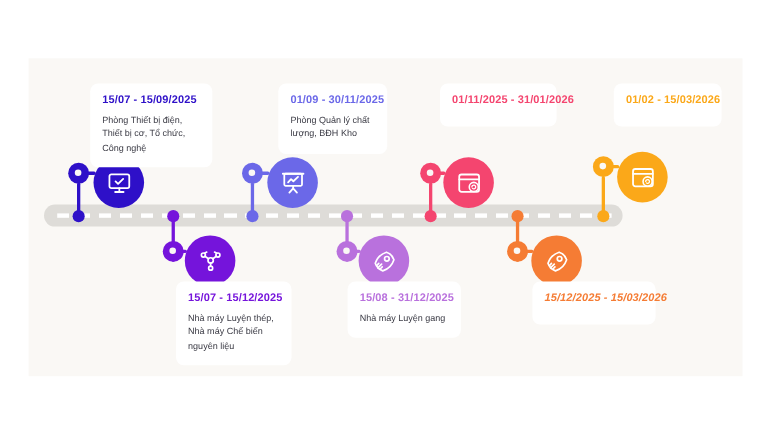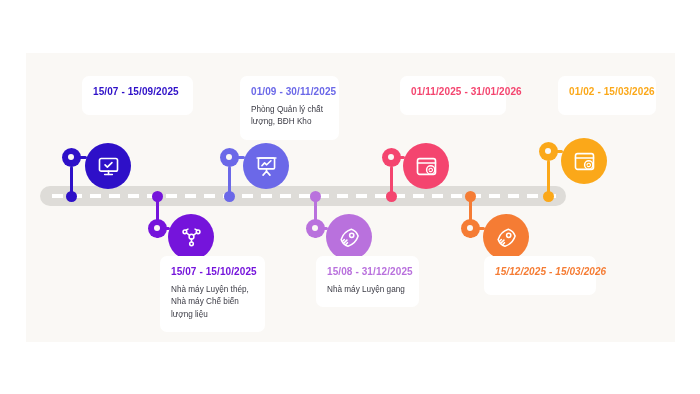--- a/index.html
+++ b/index.html
@@ -148,20 +148,21 @@
           <svg viewBox="0 0 24 24" fill="none" stroke="#ffffff" stroke-width="1.7" stroke-linecap="round" stroke-linejoin="round">
             <rect x="2.6" y="3.6" width="18.8" height="13.2" rx="1.8"></rect>
             <path d="M8.4 10.3l2.4 2.4 4.8-4.8"></path>
             <path d="M12 16.8v3.4"></path>
             <path d="M8 20.4h8"></path>
           </svg>
         </span>
       </div>
       <div class="card" style="left: 82px; top: 76px; width: 111px;">
         <div class="date" style="color: rgb(46, 16, 200);">15/07 - 15/09/2025</div>
+        <div class="desc">Phòng Thiết bị điện, Thiết bị cơ, Tổ chức, Công nghệ</div>
       </div>
       <div class="road-dot" style="left: 151.5px; top: 190.5px; background: rgb(117, 20, 219);"></div>
       <div class="stem" style="left: 155.5px; background: rgb(117, 20, 219); top: 196px; height: 42px;"></div>
       <div class="ring" style="left: 147.5px; top: 218.5px; background: rgb(117, 20, 219);"></div>
       <div class="connector" style="left: 165px; top: 226.5px; width: 5px; background: rgb(117, 20, 219);"></div>
       <div class="icon-circle" style="left: 168px; top: 214px; background: rgb(117, 20, 219); color: rgb(117, 20, 219);">
         <span style="display: flex;">
           <svg viewBox="0 0 24 24" fill="none" stroke="#ffffff" stroke-width="1.6" stroke-linecap="round" stroke-linejoin="round">
             <circle cx="12" cy="11.2" r="2.5"></circle>
             <path d="M12 13.7v3.1"></path>
@@ -169,39 +170,39 @@
             <path d="M14.1 9.6l3.3-2.3"></path>
             <circle cx="5.1" cy="6.1" r="1.9"></circle>
             <circle cx="18.9" cy="6.1" r="1.9"></circle>
             <circle cx="12" cy="18.6" r="1.9"></circle>
             <path d="M6.2 4.4l2.1-1.1"></path>
             <path d="M17.8 4.4l-2.1-1.1"></path>
           </svg>
         </span>
       </div>
       <div class="card" style="left: 160px; top: 256px; width: 105px;">
-        <div class="date" style="color: rgb(117, 20, 219);">15/07 - 15/10/2025</div>
-        <div class="desc">Nhà máy Luyện thép, Nhà máy Chế biến lượng liệu</div>
+        <div class="date" style="color: rgb(117, 20, 219);">15/07 - 15/12/2025</div>
+        <div class="desc">Nhà máy Luyện thép, Nhà máy Chế biến nguyên liệu</div>
       </div>
       <div class="road-dot" style="left: 223.5px; top: 190.5px; background: rgb(107, 104, 232);"></div>
       <div class="stem" style="left: 227.5px; background: rgb(107, 104, 232); top: 166px; height: 30px;"></div>
       <div class="ring" style="left: 219.5px; top: 147.5px; background: rgb(107, 104, 232);"></div>
       <div class="connector" style="left: 237px; top: 155.5px; width: 8px; background: rgb(107, 104, 232);"></div>
       <div class="icon-circle" style="left: 243px; top: 143px; background: rgb(107, 104, 232); color: rgb(107, 104, 232);">
         <span style="display: flex;">
           <svg viewBox="0 0 24 24" fill="none" stroke="#ffffff" stroke-width="1.7" stroke-linecap="round" stroke-linejoin="round">
             <path d="M2.2 3.1h19.6"></path>
             <rect x="3.6" y="3.1" width="16.8" height="11.4" rx="1.2"></rect>
             <path d="M7.2 11.2l2.8-3 2.2 2 4.4-4.2"></path>
             <path d="M12 14.5v2.4"></path>
             <path d="M8.4 21l3.6-4.1 3.6 4.1"></path>
           </svg>
         </span>
       </div>
-      <div class="card" style="left: 240px; top: 76px; width: 99px;">
+      <div class="card" style="left: 253px; top: 76px; width: 99px;">
         <div class="date" style="color: rgb(107, 104, 232);">01/09 - 30/11/2025</div>
         <div class="desc">Phòng Quản lý chất lượng, BĐH Kho</div>
       </div>
       <div class="road-dot" style="left: 309.5px; top: 190.5px; background: rgb(185, 113, 221);"></div>
       <div class="stem" style="left: 313.5px; background: rgb(185, 113, 221); top: 196px; height: 42px;"></div>
       <div class="ring" style="left: 305.5px; top: 218.5px; background: rgb(185, 113, 221);"></div>
       <div class="connector" style="left: 323px; top: 226.5px; width: 5px; background: rgb(185, 113, 221);"></div>
       <div class="icon-circle" style="left: 326px; top: 214px; background: rgb(185, 113, 221); color: rgb(185, 113, 221);">
         <span style="display: flex;">
           <svg viewBox="0 0 24 24" fill="none" stroke="#ffffff" stroke-width="1.6" stroke-linecap="round" stroke-linejoin="round">

